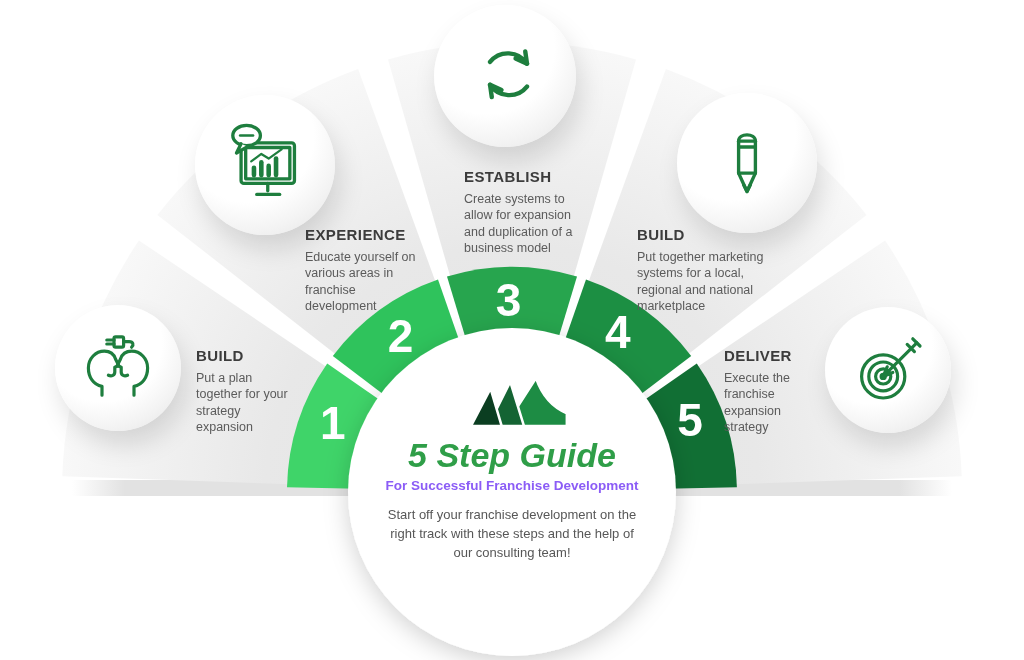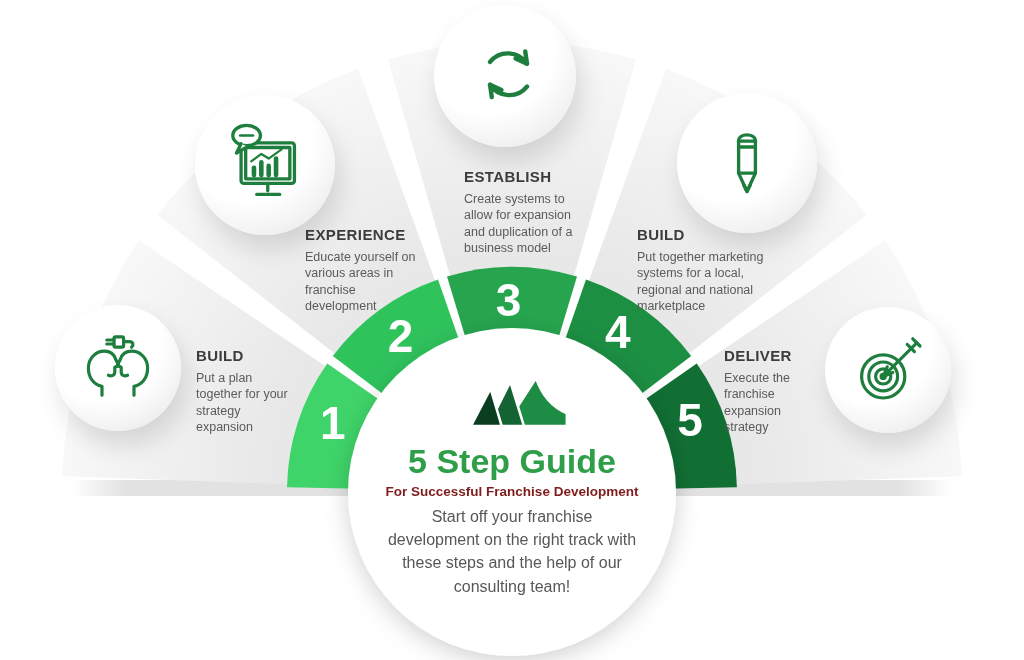--- a/index.html
+++ b/index.html
@@ -20,23 +20,23 @@
   }
   .step-text { position:absolute; }
   .step-title {
     font-size:15px; font-weight:bold; color:#3c3c3c;
     letter-spacing:0.4px; margin-bottom:6px;
   }
   .step-desc { font-size:12.5px; color:#5b5b5b; line-height:1.3; }
   .center-content {
     position:absolute; left:377px; top:372px; width:270px; text-align:center;
   }
-  .center-title { font-size:34px; font-weight:bold; color:#2f9e48; margin:8px 0 3px 0; }
-  .center-subtitle { font-size:13.5px; font-weight:bold; color:#7f1d1d; }
-  .center-desc { font-size:16px; color:#575757; line-height:1.45; margin-top:6px; padding:0 10px; }
+  .center-title { font-size:34px; font-weight:bold; color:#2f9e48; margin:2px 0 3px 0;font-style:italic; }
+  .center-subtitle { font-size:13.5px; font-weight:bold; color:#8b5cf6; }
+  .center-desc { font-size:13px; color:#575757; line-height:1.45; margin-top:13px; padding:0 10px; }
   .logo { display:block; margin:0 auto; }
 </style>
 </head>
 <body>
 
 <div class="stage">
 
   <svg class="fan-svg" width="1024" height="660" viewBox="0 0 1024 660">
     <defs>
       <radialGradient id="rayGrad" gradientUnits="userSpaceOnUse" cx="512" cy="492" r="450">

